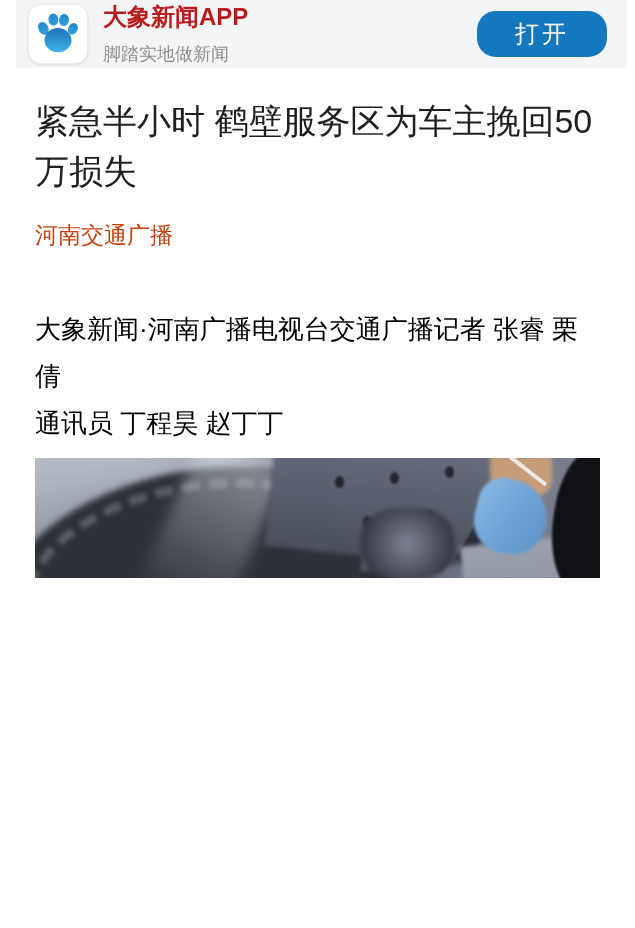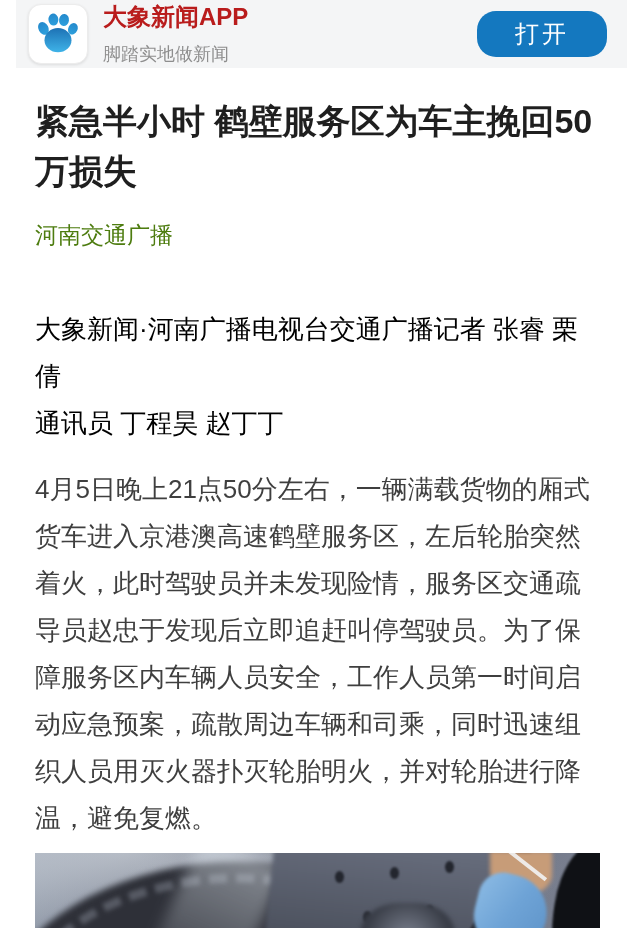--- a/index.html
+++ b/index.html
@@ -32,27 +32,27 @@
     background: #1478bf; color: #fff;
     font-family: inherit; font-size: 24px; letter-spacing: 3px;
     border: none; border-radius: 19px; cursor: pointer;
     display: flex; align-items: center; justify-content: center;
   }
 
   
   .content { padding: 0 35px; }
   .title {
     margin-top: 28px;
-    font-size: 34px; line-height: 50px; font-weight: 700;
+    font-size: 34px; line-height: 50px; font-weight: 400;
     color: #1f1f1f;
   }
   .meta {
     margin-top: 24px;
     display: flex; gap: 26px; align-items: baseline;
-    font-size: 23px; line-height: 30px; color: #4d7c0f;
+    font-size: 23px; line-height: 30px; color: #c2410c;
   }
   .byline {
     margin-top: 56px;
     font-size: 26px; line-height: 47px; color: #000000;
     white-space: pre-line;
   }
   .body-para {
     margin-top: 19px;
     font-size: 26px; line-height: 47px; color: #3f3f3f;
   }
@@ -171,21 +171,20 @@
   <main class="content">
     <h1 class="title">紧急半小时 鹤壁服务区为车主挽回50万损失</h1>
 
     <div class="meta">
       <span>河南交通广播</span>
     </div>
 
     <p class="byline">大象新闻·河南广播电视台交通广播记者 张睿 栗倩
 通讯员 丁程昊 赵丁丁</p>
 
-    <p class="body-para">4月5日晚上21点50分左右，一辆满载货物的厢式货车进入京港澳高速鹤壁服务区，左后轮胎突然着火，此时驾驶员并未发现险情，服务区交通疏导员赵忠于发现后立即追赶叫停驾驶员。为了保障服务区内车辆人员安全，工作人员第一时间启动应急预案，疏散周边车辆和司乘，同时迅速组织人员用灭火器扑灭轮胎明火，并对轮胎进行降温，避免复燃。</p>
 
     <figure class="photo">
       <div class="ph-base"></div>
       <div class="ph-smoke"></div>
       <div class="ph-tire"></div>
       <div class="ph-tread"></div>
       <div class="ph-streak"></div>
 
       <div class="ph-panel"></div>
       <div class="ph-holes"></div>

